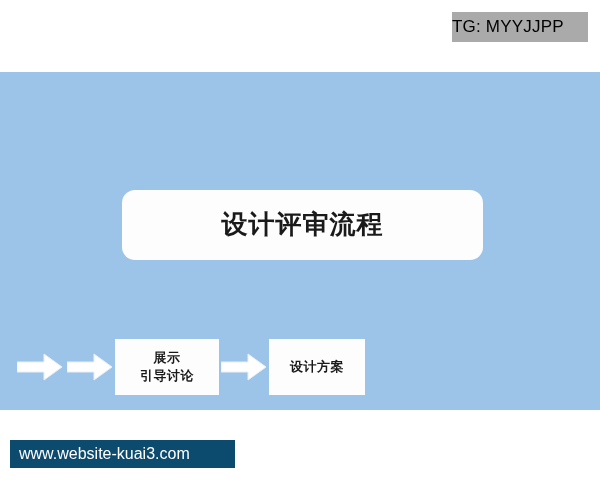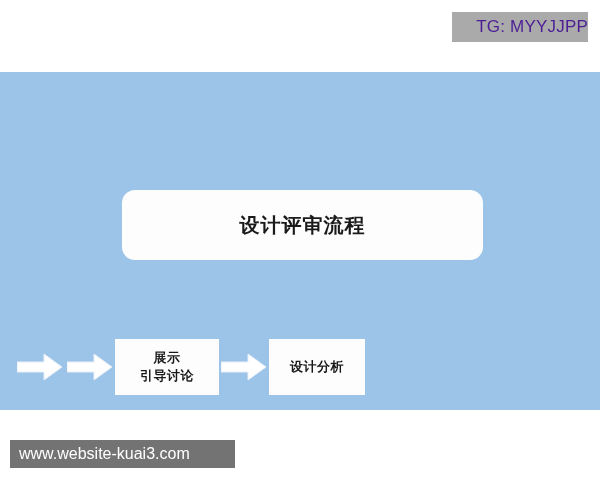--- a/index.html
+++ b/index.html
@@ -23,26 +23,26 @@
   }
 
   
   .tg-badge {
     position: absolute;
     left: 452px;
     top: 12px;
     width: 136px;
     height: 30px;
     background: #aaaaaa;
-    color: #4c1d95;
+    color: #000000;
     font-size: 17px;
     letter-spacing: 0.2px;
     display: flex;
     align-items: center;
-    justify-content: flex-end;
+    justify-content: flex-start;
     white-space: nowrap;
   }
 
   
   .slide-panel {
     position: absolute;
     left: 0px;
     top: 72px;
     width: 600px;
     height: 338px;
@@ -56,21 +56,21 @@
     top: 118px;
     width: 361px;
     height: 70px;
     background: #fdfdfd;
     border-radius: 13px;
     display: flex;
     align-items: center;
     justify-content: center;
   }
   .title-card-text {
-    font-size: 20px;
+    font-size: 26px;
     font-weight: 700;
     color: #1a1a1a;
     letter-spacing: 1px;
     line-height: 1.2;
   }
 
   
   .flow-row {
     position: absolute;
     left: 0px;
@@ -120,21 +120,21 @@
     display: block;
   }
 
   
   .watermark {
     position: absolute;
     left: 10px;
     top: 440px;
     width: 225px;
     height: 28px;
-    background: #737373;
+    background: #0c4a6e;
     color: #ffffff;
     font-size: 16px;
     display: flex;
     align-items: center;
     padding-left: 9px;
     box-sizing: border-box;
     white-space: nowrap;
   }
 </style>
 </head>
@@ -179,21 +179,21 @@
 
       <div class="flow-arrow">
         <span>
           <svg width="46" height="28" viewBox="0 0 46 28">
             <polygon points="0,9 27,9 27,1 45,14 27,27 27,19 0,19" fill="#ffffff" stroke="#e8eef6" stroke-width="1"></polygon>
           </svg>
         </span>
       </div>
 
       <div class="flow-box box-w-96">
-        <span class="flow-box-line">设计分析</span>
+        <span class="flow-box-line">设计方案</span>
       </div>
 
     </div>
   </div>
 
   <div class="watermark">
     <span>www.website-kuai3.com</span>
   </div>
 
 </div>

